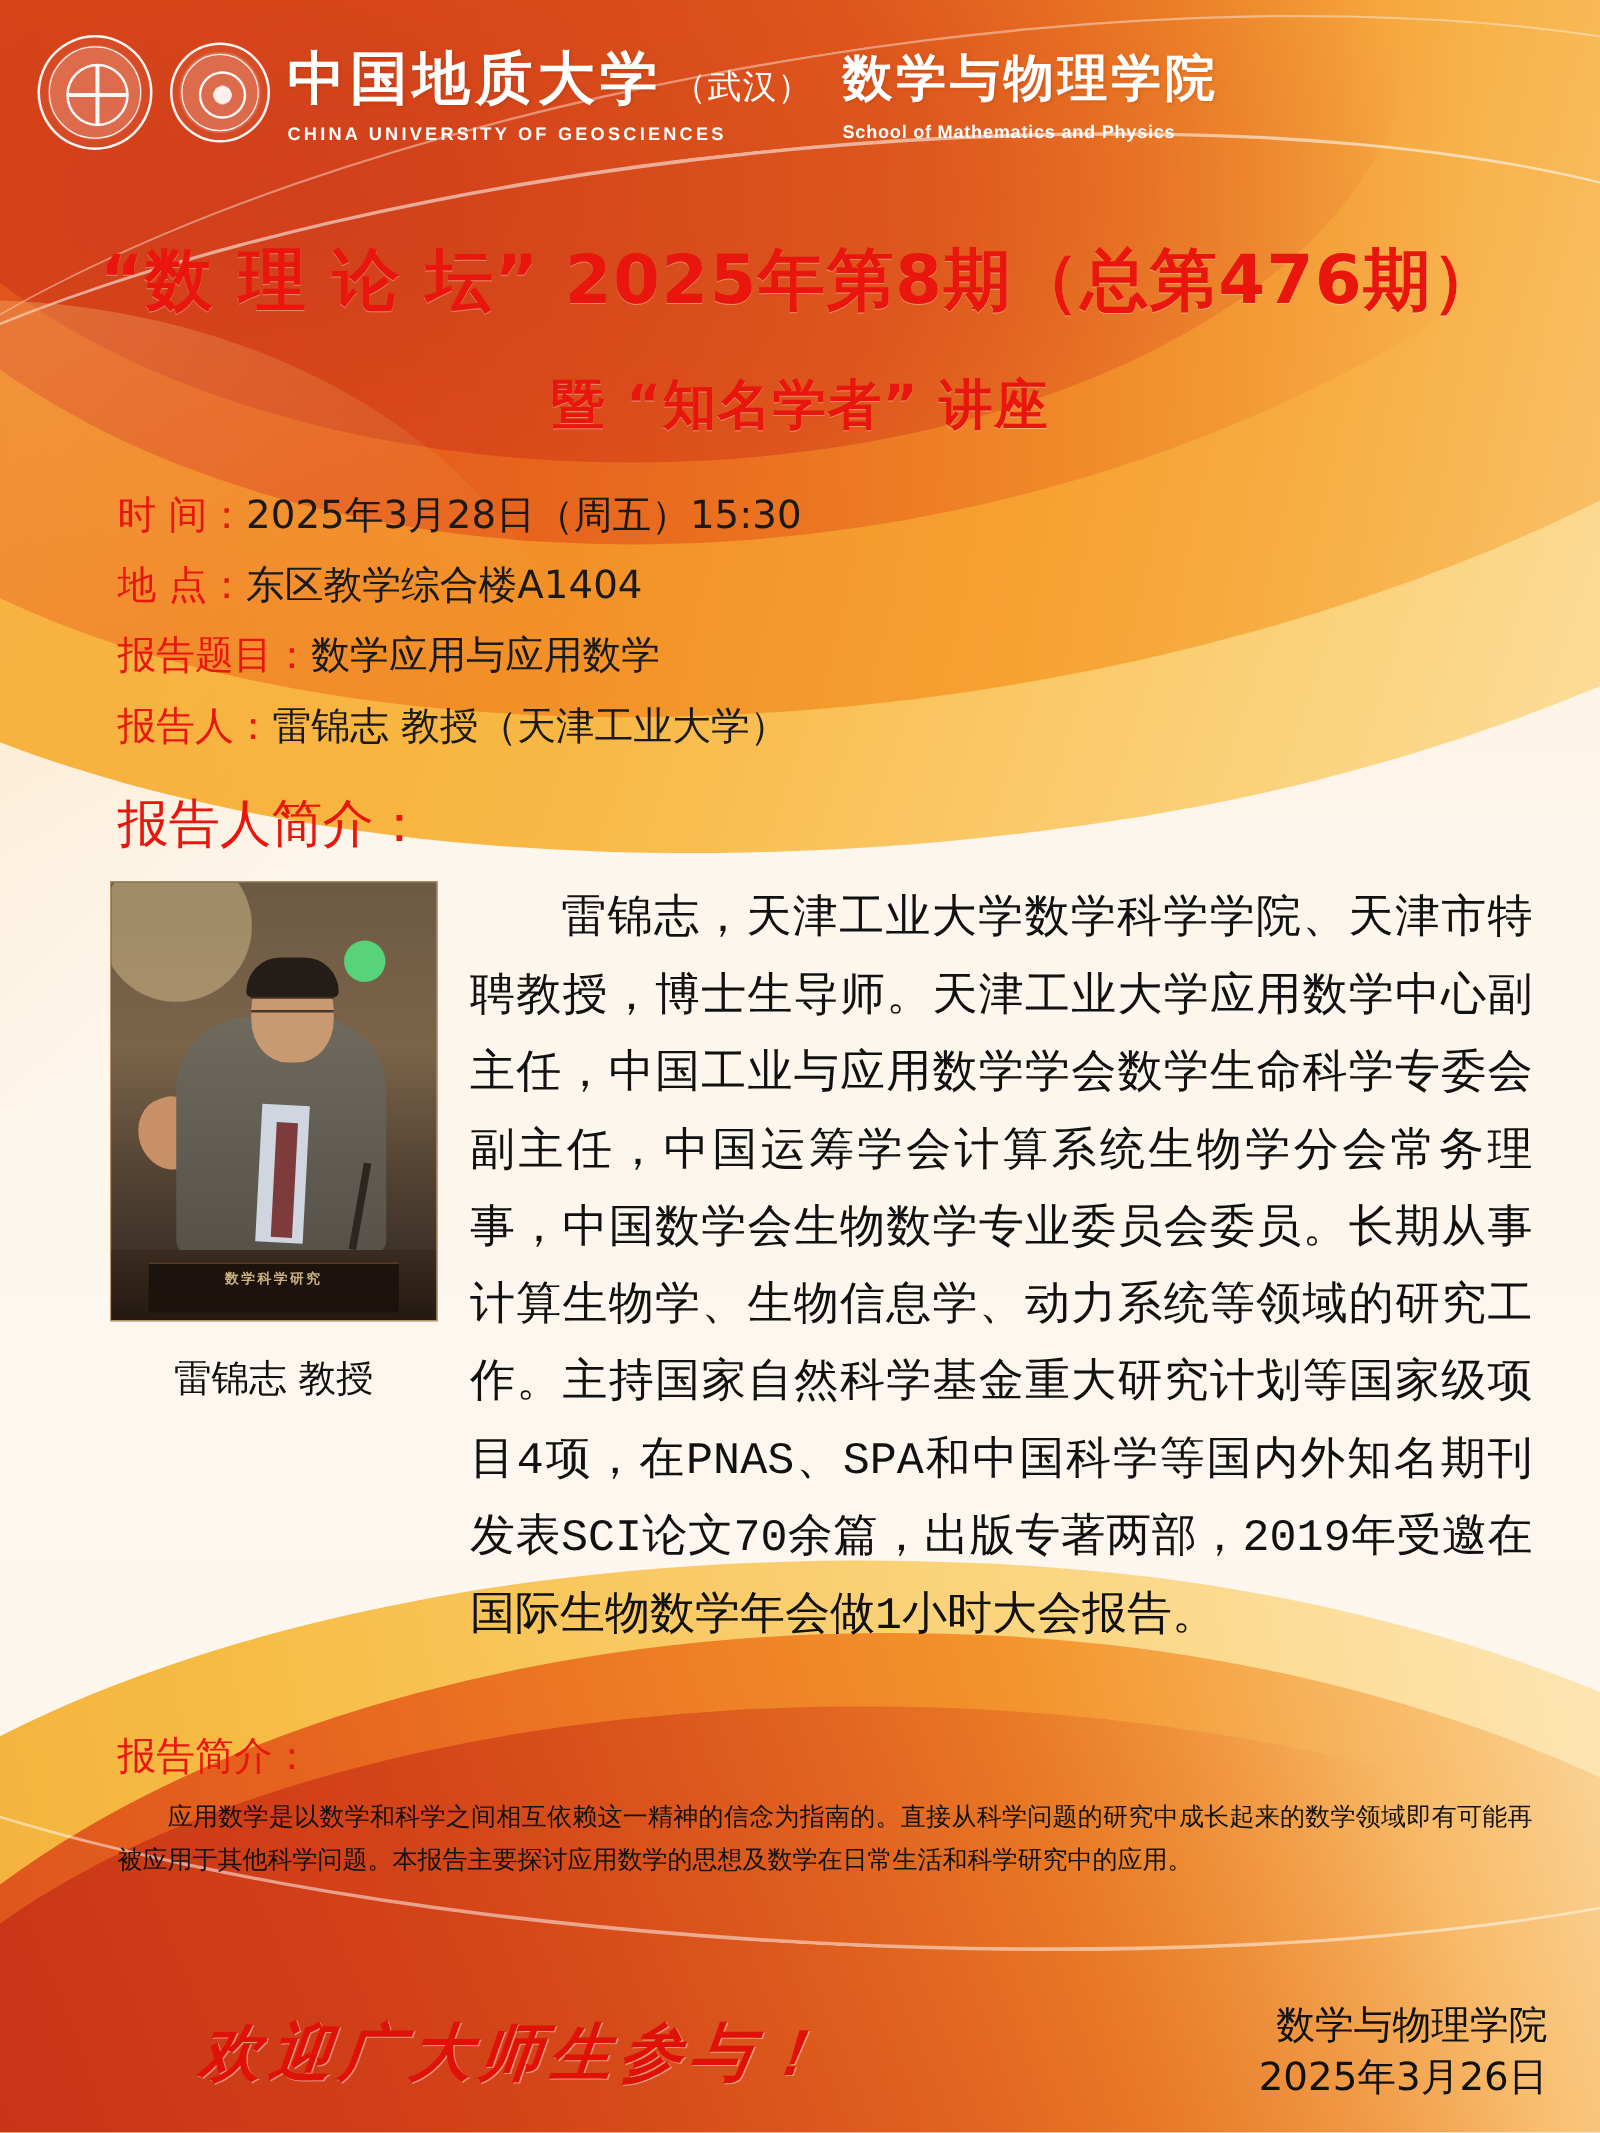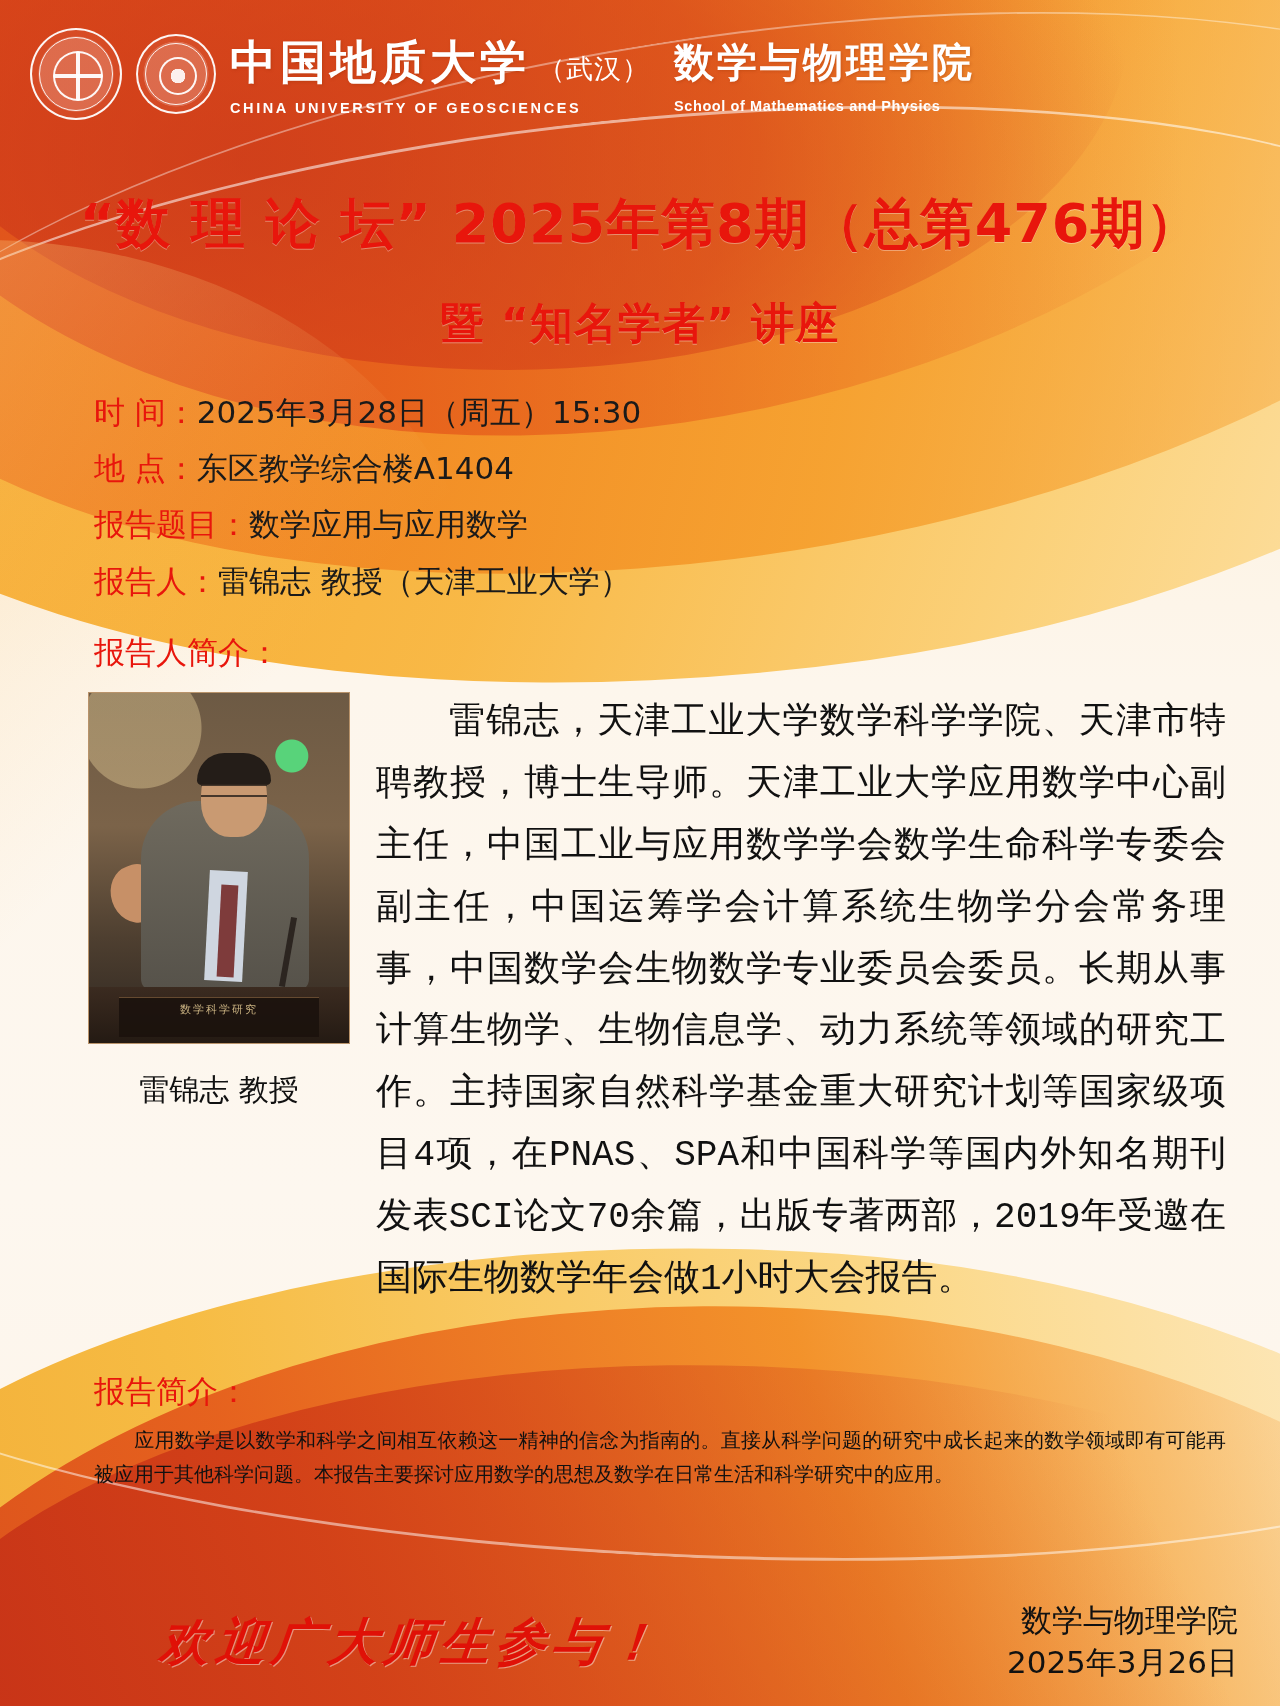--- a/index.html
+++ b/index.html
@@ -230,21 +230,21 @@
     line-height: 1.62;
     color: #1d1d1d;
     font-family: "DejaVu Sans", sans-serif;
     margin-bottom: 6px;
     padding-left: 50px;
   }
   .info-label { color: #e8160c; }
   .info-value { color: #1a1a1a; }
 
   .section-head {
-    font-size: 31px;
+    font-size: 41px;
     color: #e8160c;
     font-family: "DejaVu Sans", sans-serif;
     padding-left: 50px;
     margin-top: 26px;
   }
 
   
   .speaker-row {
     display: flex;
     gap: 26px;
@@ -331,20 +331,21 @@
     background: #1b120d;
     border-top: 1px solid #6b4e33;
     color: #d9c08c;
     font-size: 11px;
     font-family: "DejaVu Serif", serif;
     text-align: center;
     line-height: 1.6;
     padding-top: 3px;
     letter-spacing: 2px;
     opacity: .9;
+    font-weight: bold;
   }
   .portrait .ph-mic {
     position: absolute;
     left: 196px; bottom: 56px;
     width: 6px; height: 70px;
     background: #2c2520;
     transform: rotate(10deg);
   }
   .portrait-caption {
     text-align: center;

